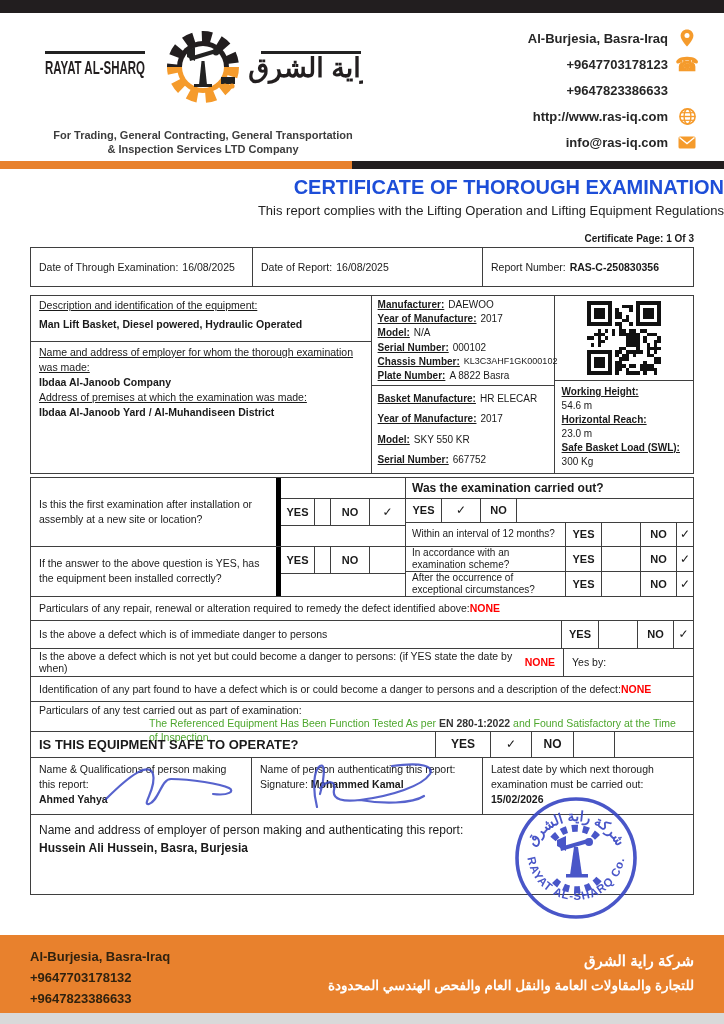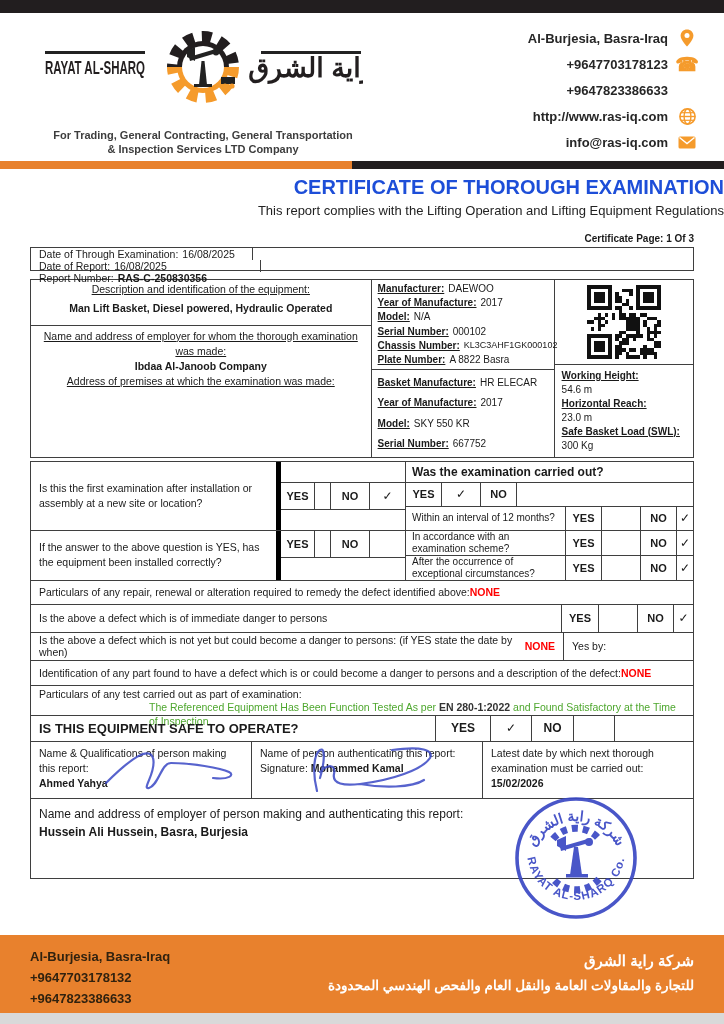--- a/index.html
+++ b/index.html
@@ -23,27 +23,27 @@
   .div-orange { width:352px; background:#E8812D; }
   .div-black { flex:1; background:#221e1f; }
 
   .title { text-align:right; font-size:20px; font-weight:700; margin-top:7px; color:#1d4ed8; }
   .subtitle { text-align:right; font-size:13px; margin-top:4px; color:#222; }
 
   .content { padding:0 30px; }
   .cert-page { text-align:right; font-size:10px; font-weight:700; margin-top:15px; }
 
   .bordered { border:1px solid #3f3f3f; }
-  .date-table { display:flex; height:24px; margin-top:3px; font-size:10.5px;flex-direction:column; }
+  .date-table { display:flex; height:40px; margin-top:3px; font-size:10.5px; }
   .date-cell { display:flex; align-items:center; padding:0 8px; gap:4px; border-right:1px solid #3f3f3f; white-space:nowrap; }
   .date-cell:last-child { border-right:none; flex:1; }
   .dc1 { width:222px; } .dc2 { width:230px; }
 
   .eq-table { display:flex; margin-top:8px; height:179px; font-size:10.5px; }
-  .eq-left { width:342px; border-right:1px solid #3f3f3f; display:flex; flex-direction:column;text-align:center; }
+  .eq-left { width:342px; border-right:1px solid #3f3f3f; display:flex; flex-direction:column; }
   .eq-left-top { height:46px; border-bottom:1px solid #3f3f3f; padding:3px 8px; }
   .eq-left-bottom { flex:1; padding:3px 8px; line-height:1.45; }
   .u { text-decoration:underline; }
   .b { font-weight:700; }
   .eq-desc-val { margin-top:7px; }
   .eq-mid { width:183px; border-right:1px solid #3f3f3f; display:flex; flex-direction:column; font-size:10px; }
   .eq-mid-top { height:90px; border-bottom:1px solid #3f3f3f; display:flex; flex-direction:column; justify-content:space-around; padding:2px 0; }
   .eq-mid-row { display:flex; align-items:center; padding:0 6px; gap:4px; white-space:nowrap; }
   .eq-mid-bottom { flex:1; display:flex; flex-direction:column; justify-content:space-around; padding:3px 0; }
   .small-val { font-size:9px; }
@@ -236,20 +236,21 @@
     <div class="eq-table bordered">
       <div class="eq-left">
         <div class="eq-left-top">
           <div class="u">Description and identification of the equipment:</div>
           <div class="b eq-desc-val">Man Lift Basket, Diesel powered, Hydraulic Operated</div>
         </div>
         <div class="eq-left-bottom">
           <div class="u">Name and address of employer for whom the thorough examination was made:</div>
           <div class="b">Ibdaa Al-Janoob Company</div>
           <div class="u">Address of premises at which the examination was made:</div>
+          <div class="b">Ibdaa Al-Janoob Yard / Al-Muhandiseen District</div>
         </div>
       </div>
       <div class="eq-mid">
         <div class="eq-mid-top">
           <div class="eq-mid-row">
               <span class="b u">Manufacturer:</span>
               <span>DAEWOO</span>
             </div>
           <div class="eq-mid-row">
               <span class="b u">Year of Manufacture:</span>

